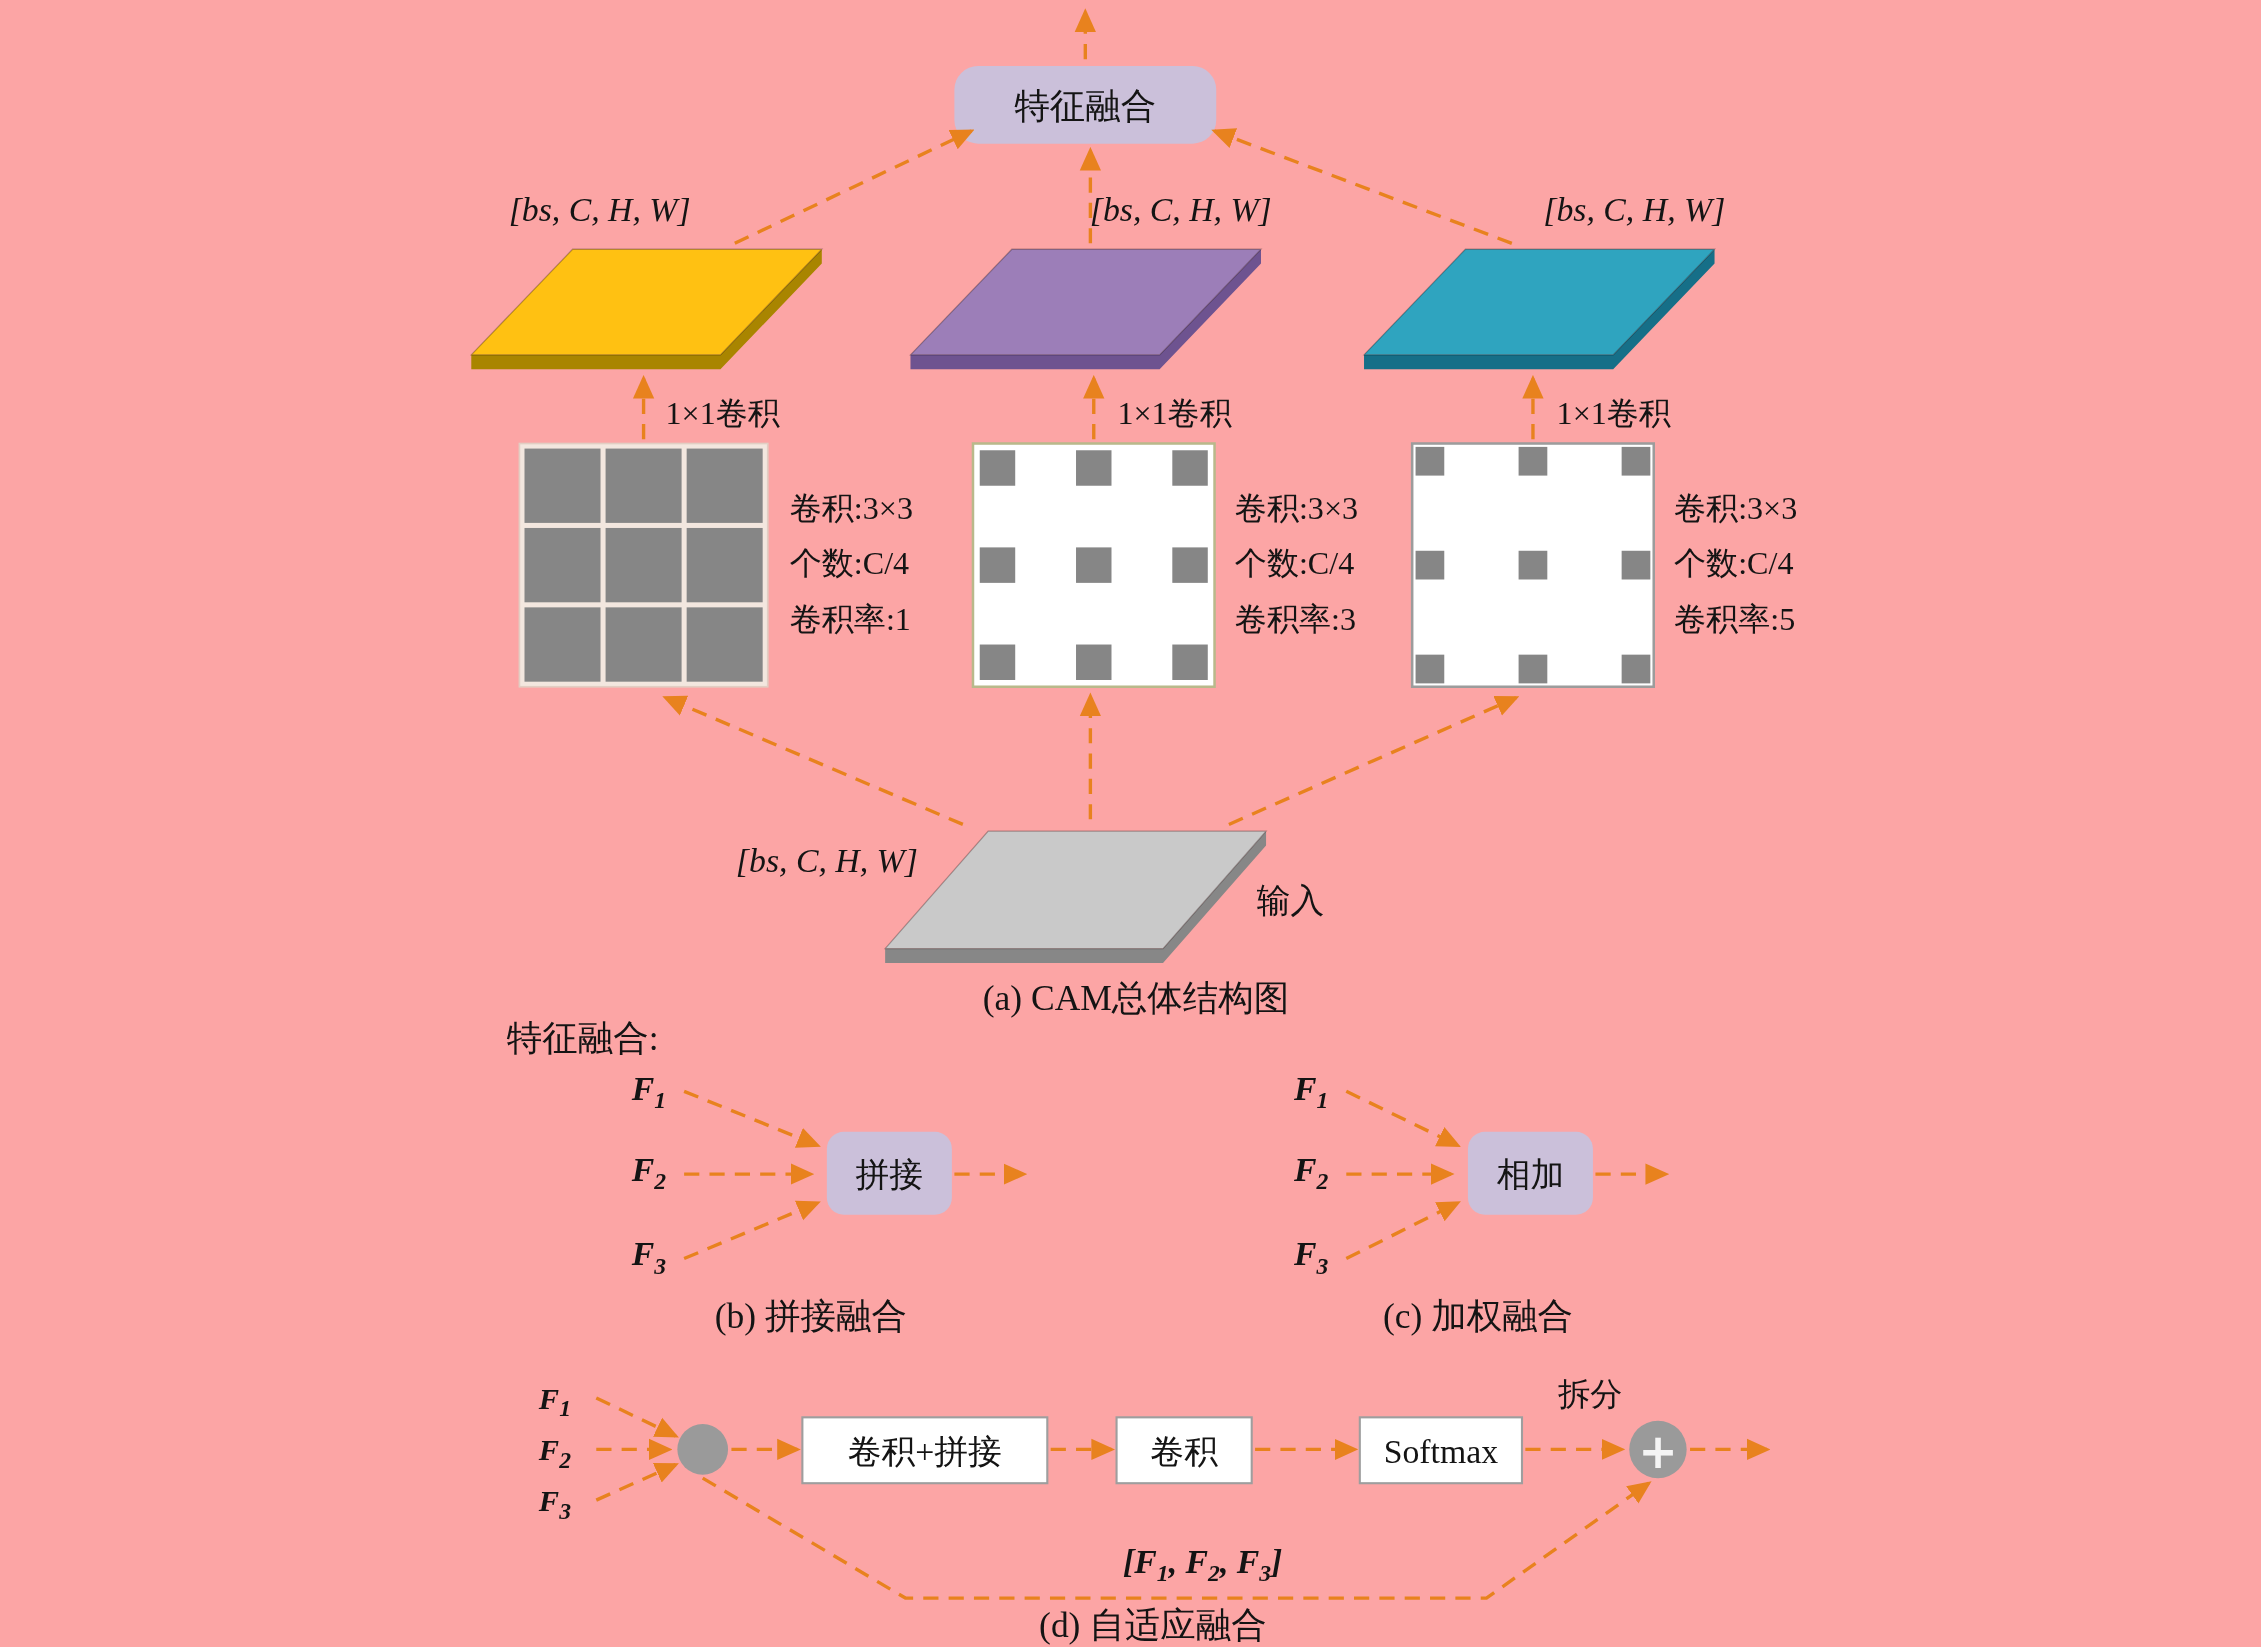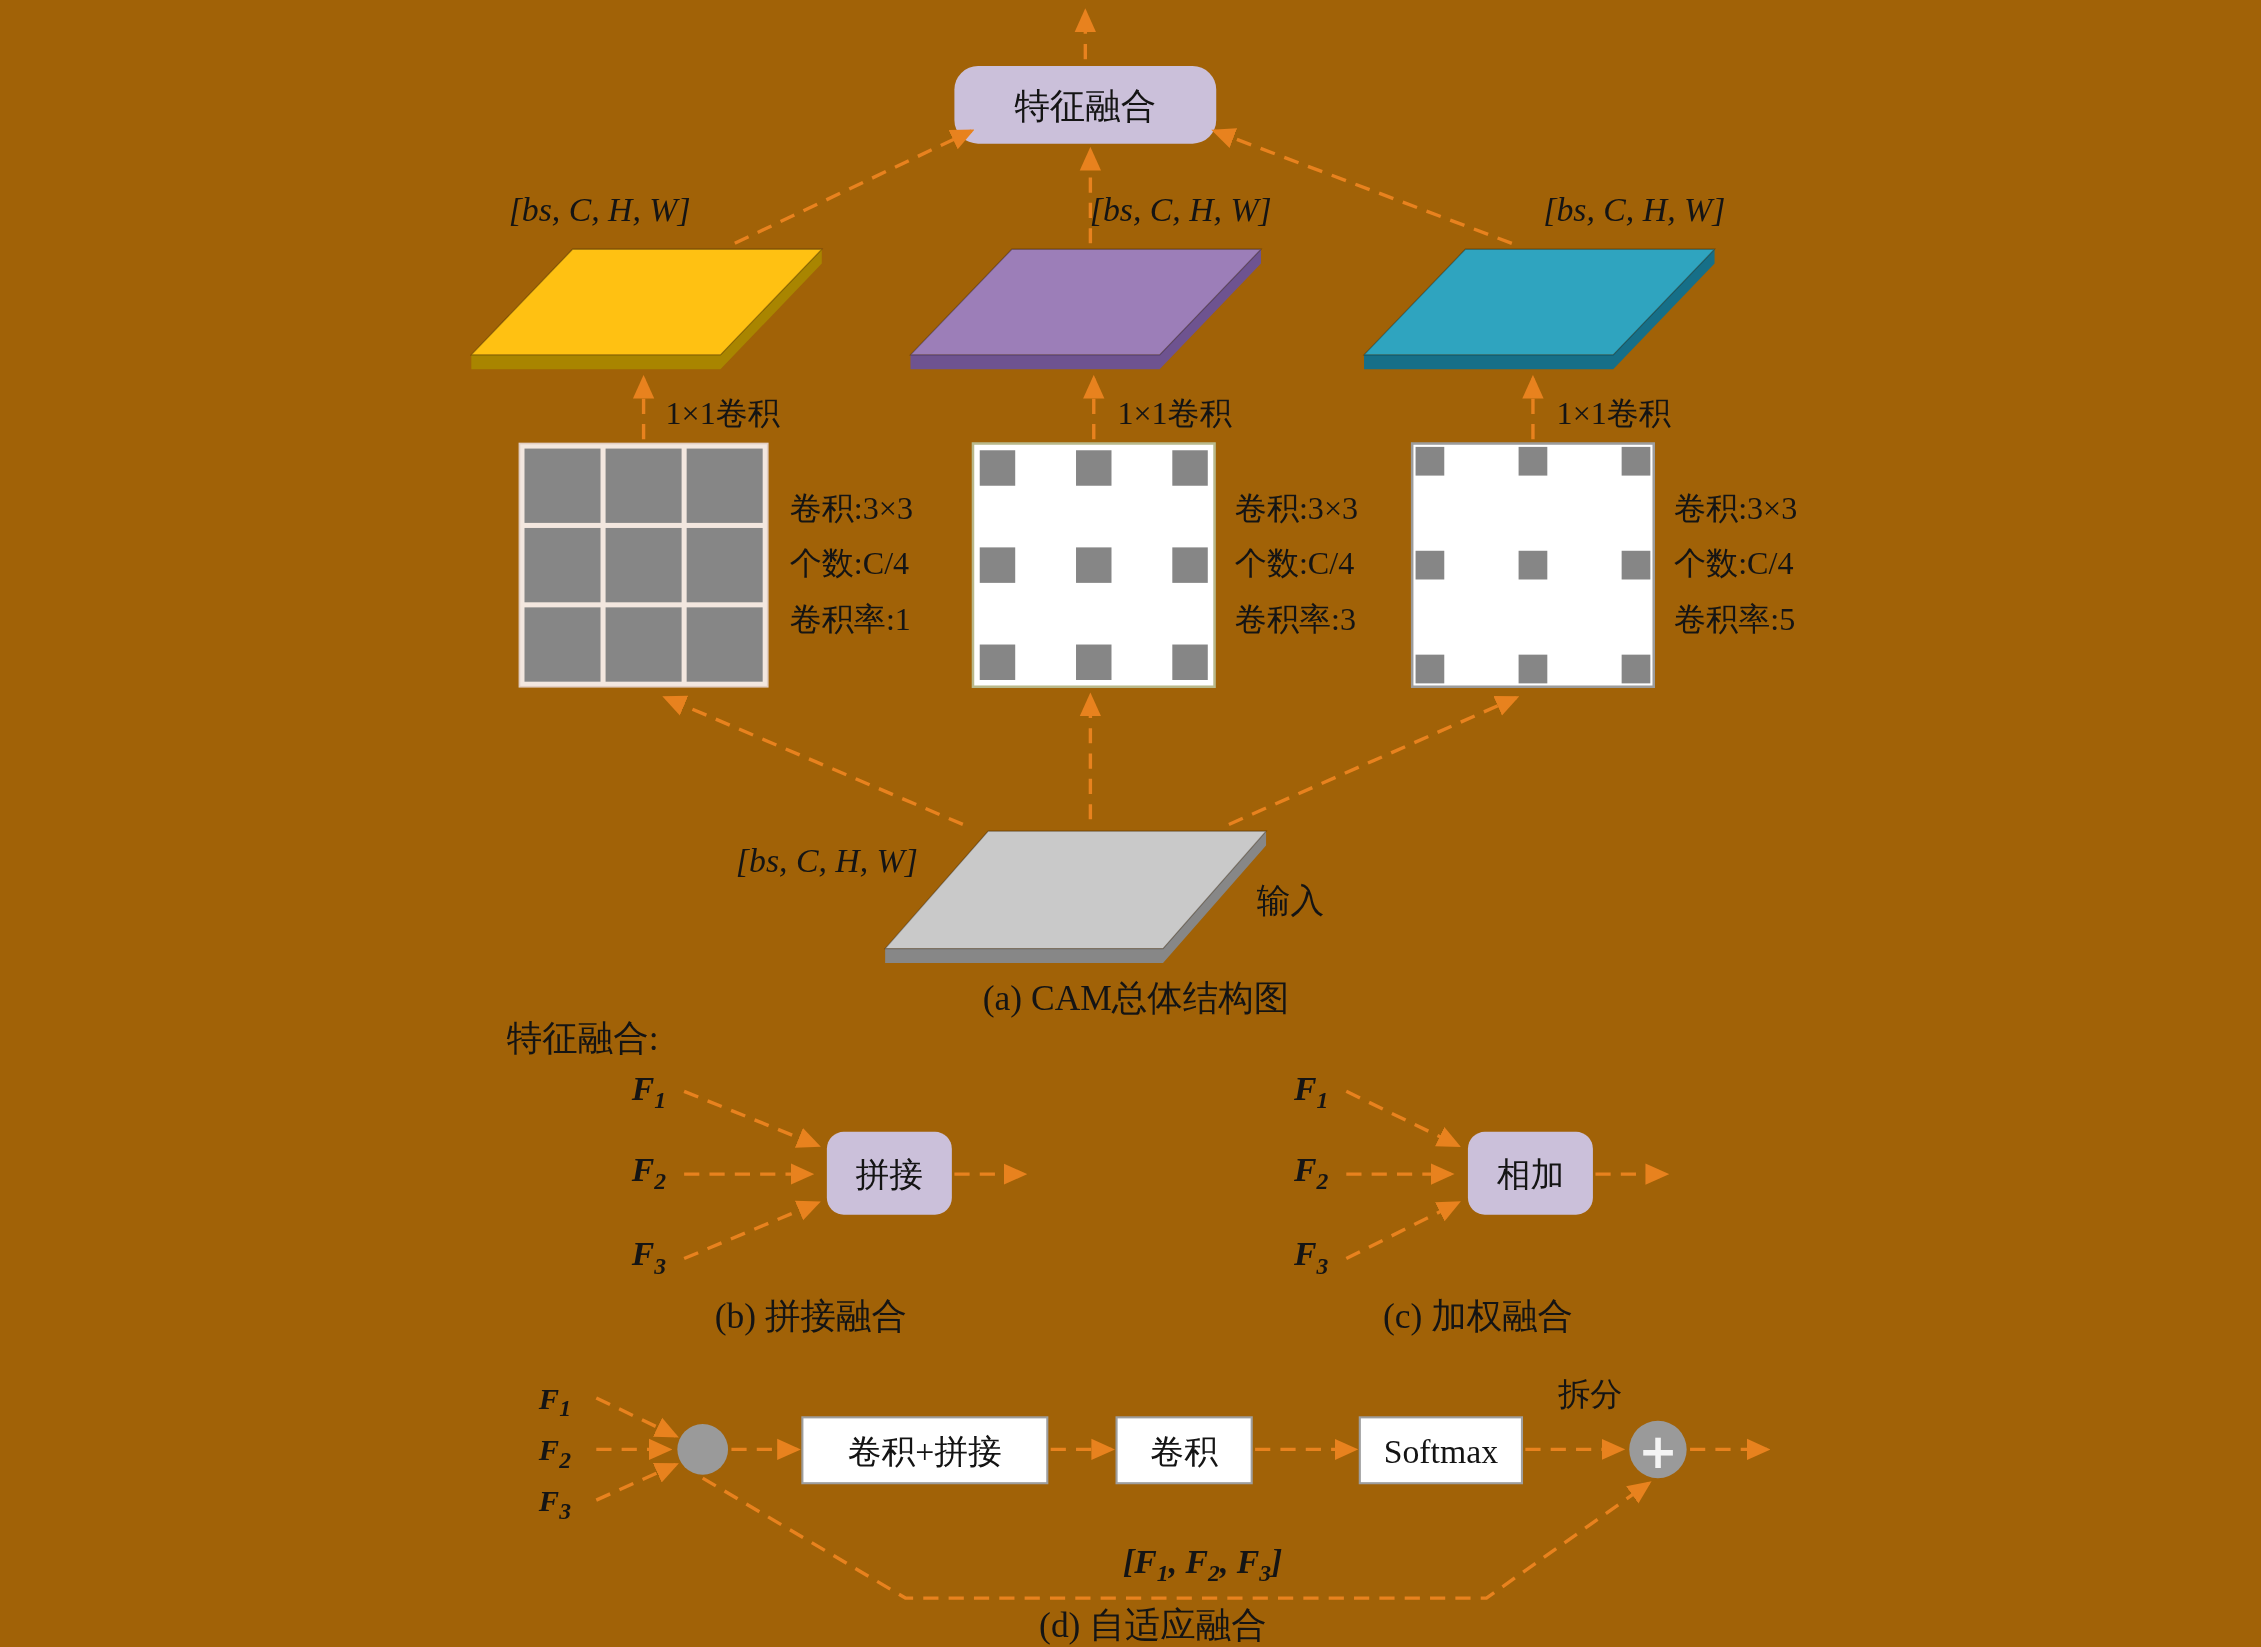--- a/index.html
+++ b/index.html
@@ -1,17 +1,17 @@
 <!DOCTYPE html>
 <html style="font-size:13.5px"><head>
 <meta charset="utf-8">
 <style>
   *{box-sizing:border-box}
   html,body{margin:0;padding:0;background:#fff}
-  .canvas{width:2261px;height:1648px;background:#a16207;position:relative}
+  .canvas{width:2261px;height:1648px;background:#fca5a5;position:relative}
   svg{display:block}
   text{font-family:"Liberation Serif","DejaVu Serif",serif;fill:#141414}
   .t36{font-size:36px}
   .t38{font-size:38px}
   .t40{font-size:40px}
   .t42{font-size:42px}
   .it{font-style:italic}
   .b{font-weight:bold}
   .sub{font-size:28px}
   .arrow{fill:none;stroke-width:4;stroke-dasharray:18 12;marker-end:url(#ah)}

